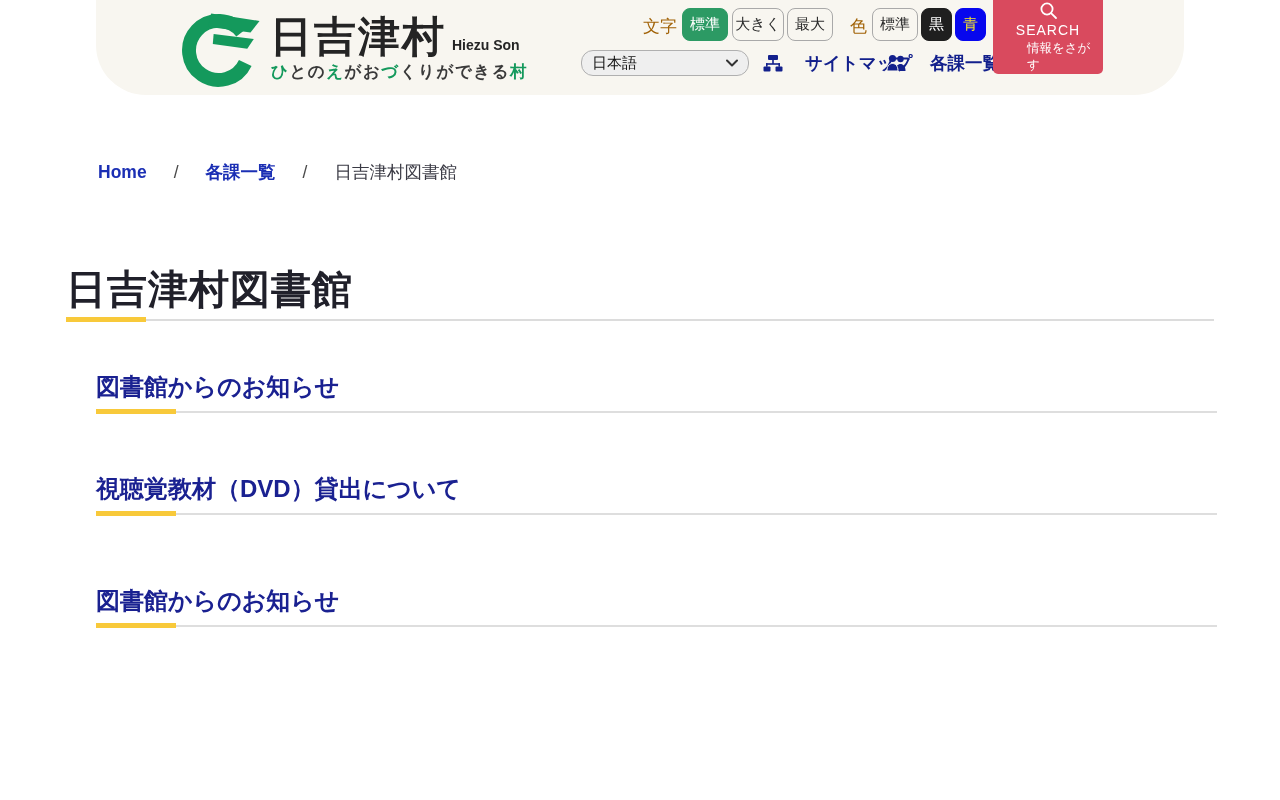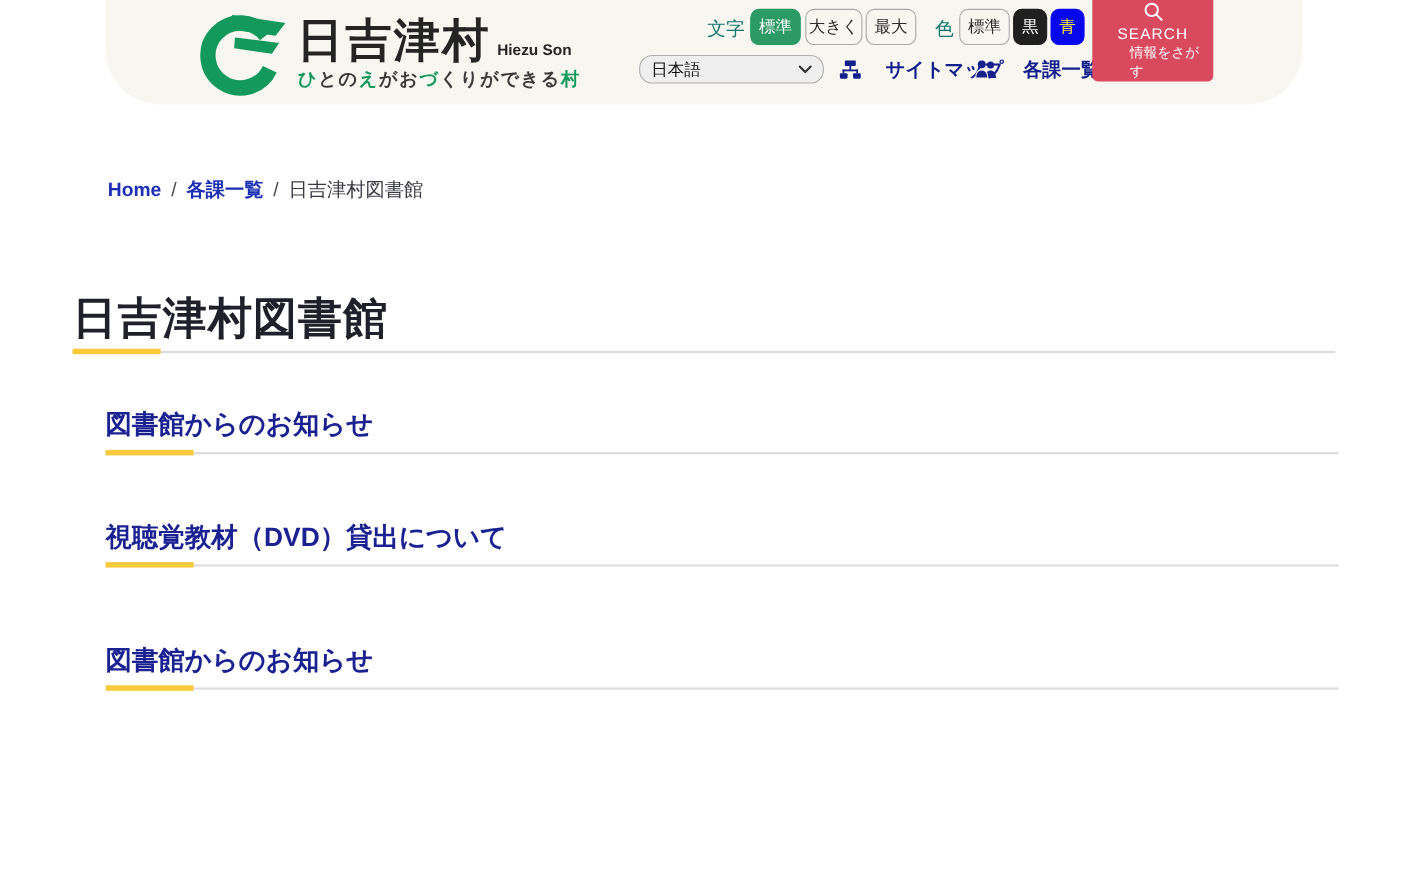--- a/index.html
+++ b/index.html
@@ -13,21 +13,21 @@
 
   .logo { position:absolute; left:82px; top:5px; width:450px; height:86px; cursor:pointer; }
   .logo-mark { position:absolute; left:0; top:2px; width:86px; height:82px; }
   .logo-jp { position:absolute; left:92px; top:4px; font-size:42px; font-weight:700;
     color:#242424; letter-spacing:2px; white-space:nowrap; }
   .logo-en { position:absolute; left:274px; top:32px; font-size:14px; font-weight:700; color:#242424; }
   .tagline { position:absolute; left:93px; top:56px; font-size:16.5px; font-weight:600;
     letter-spacing:1.5px; color:#3a3a3a; white-space:nowrap; }
   .tagline .ac { color:#14995c; }
 
-  .ctl-label { position:absolute; font-size:17px; color:#0f766e; top:15px; }
+  .ctl-label { position:absolute; font-size:17px; color:#a16207; top:15px; }
   .btn { position:absolute; top:8px; height:33px; border-radius:8px; font-size:15px;
     display:flex; align-items:center; justify-content:center; cursor:pointer;
     border:1px solid #a9a9a9; color:#2b2b2b; background:transparent; white-space:nowrap; }
   .btn.green { background:#2c9a64; border-color:#2c9a64; color:#ffffff; }
   .btn.black { background:#1f1f1f; border-color:#1f1f1f; color:#ffffff; }
   .btn.blue  { background:#0707ee; border-color:#0707ee; color:#f3e32a; }
 
   .lang-select { position:absolute; left:485px; top:50px; width:168px; height:26px;
     background:#efefef; border:1px solid #b0b0b0; border-radius:12px; cursor:pointer;
     display:flex; align-items:center; padding:0 10px; font-size:15px; color:#111; }
@@ -37,21 +37,21 @@
     color:#13208c; font-size:17.5px; font-weight:700; cursor:pointer; white-space:nowrap; }
 
   .search-btn { position:absolute; left:897px; top:0; width:110px; height:74px;
     background:#d94a5e; border-radius:0 0 5px 5px; color:#ffffff; cursor:pointer;
     display:flex; flex-direction:column; align-items:center; justify-content:center; gap:2px; }
   .search-btn .s1 { font-size:14px; letter-spacing:1px; }
   .search-btn .s2 { font-size:12.5px;margin-left:34px; }
 
   
   .breadcrumb { position:absolute; left:98px; top:160px; display:flex; align-items:center;
-    gap:9px; font-size:17.5px; }
+    gap:27px; font-size:17.5px; }
   .bc-link { color:#1b2fb4; font-weight:700; cursor:pointer; }
   .bc-sep { color:#4a4a4a; }
   .bc-cur { color:#3a3a44; font-weight:500; }
 
   
   .page-title { position:absolute; left:66px; top:262px; font-size:40px; font-weight:700;
     color:#20202a; letter-spacing:1px; }
   .title-rule { position:absolute; left:66px; top:317px; width:1148px; height:6px; }
   .rule-gray { position:absolute; left:0; top:2px; width:100%; height:2px; background:#dcdcdc; }
   .rule-yellow { position:absolute; left:0; top:0; width:80px; height:5px; background:#f8c93a; }

